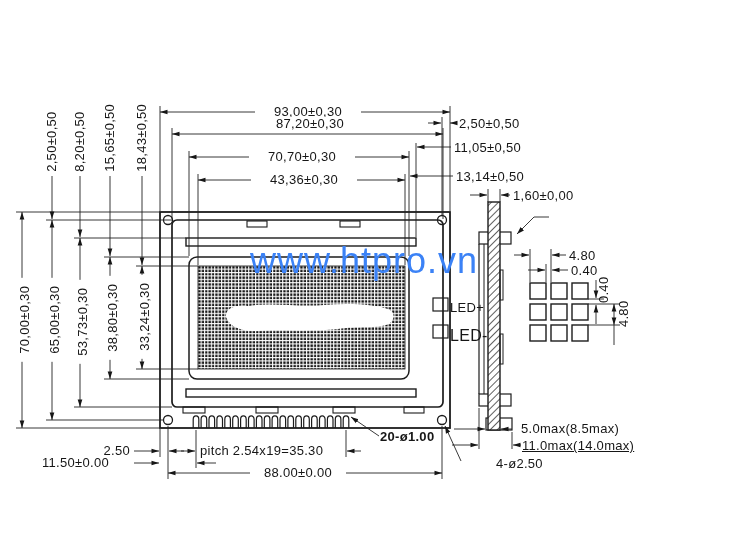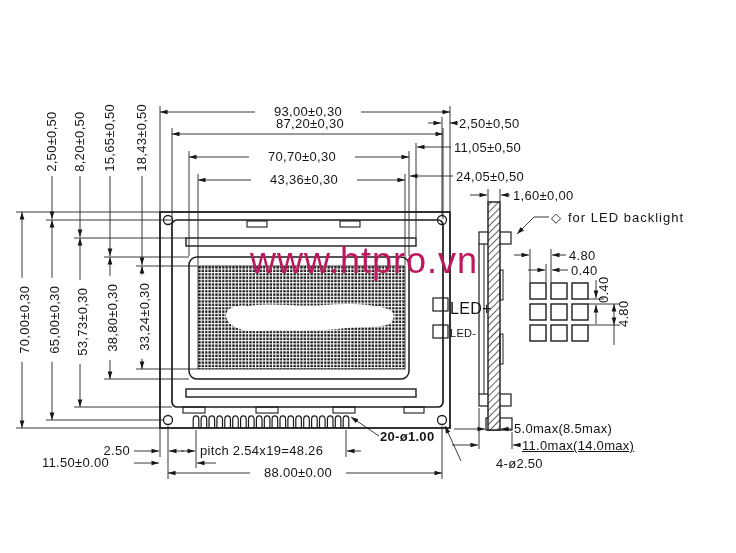--- a/index.html
+++ b/index.html
@@ -6,21 +6,21 @@
   .canvas{position:relative;width:736px;height:553px;background:#fff;overflow:hidden;
           font-family:"Liberation Sans",sans-serif;}
   svg{position:absolute;left:0;top:0;}
   .lbl{position:absolute;font:13px/1.05 "Liberation Sans",sans-serif;color:#161616;
        white-space:nowrap;letter-spacing:.3px;}
   .bgw{background:#fff;padding:0 3px;}
   .ctr{text-align:center;}
   .rgt{text-align:right;}
   .rot{transform:rotate(-90deg);transform-origin:center center;}
   .wm{position:absolute;left:250px;top:240px;font-size:36px;letter-spacing:1px;
-      color:#be185d;font-weight:400;}
+      color:#3b82f6;font-weight:400;}
   .note .sym{margin-right:6px;}
 </style>
 </head>
 <body>
 
 <div class="canvas">
 
 <svg width="736" height="553" viewBox="0 0 736 553">
   <defs>
     <marker id="ar" viewBox="0 0 10 8" refX="9.5" refY="4" markerWidth="9" markerHeight="7" orient="auto-start-reverse">
@@ -187,33 +187,32 @@
 <div class="lbl rot" style="left:103px;top:126px;width:78px;">18,43±0,50</div>
 
 <div class="lbl rot ctr bgw" style="left:-17px;top:313px;width:78px;">70,00±0,30</div>
 <div class="lbl rot ctr bgw" style="left:13px;top:313px;width:78px;">65,00±0,30</div>
 <div class="lbl rot ctr bgw" style="left:41px;top:315px;width:78px;">53,73±0,30</div>
 <div class="lbl rot ctr bgw" style="left:71px;top:311px;width:78px;">38,80±0,30</div>
 <div class="lbl rot ctr bgw" style="left:103px;top:310px;width:78px;">33,24±0,30</div>
 
 <div class="lbl" style="left:459px;top:117px;">2,50±0,50</div>
 <div class="lbl" style="left:454px;top:141px;">11,05±0,50</div>
-<div class="lbl" style="left:456px;top:170px;">24,05±0,50</div>
-
-<div class="lbl" style="left:450px;top:301px;font-size:16px;">LED+</div>
-<div class="lbl" style="left:450px;top:328px;font-size:11px;">LED-</div>
+<div class="lbl" style="left:456px;top:170px;">13,14±0,50</div>
+
+<div class="lbl" style="left:450px;top:301px;font-size:13px;">LED+</div>
+<div class="lbl" style="left:450px;top:328px;font-size:16px;">LED-</div>
 
 <div class="lbl" style="left:513px;top:189px;">1,60±0,00</div>
-<div class="lbl note" style="left:551px;top:211px;letter-spacing:1px;"><span class="sym">◇</span><span>for LED backlight</span></div>
-<div class="lbl" style="left:514px;top:422px;">5.0max(8.5max)</div>
+<div class="lbl" style="left:514px;top:422px;padding-left:7px;">5.0max(8.5max)</div>
 <div class="lbl" style="left:522px;top:439px;text-decoration:underline;">11.0max(14.0max)</div>
 
 <div class="lbl rgt" style="left:94px;top:444px;width:36px;">2.50</div>
 <div class="lbl" style="left:42px;top:456px;">11.50±0.00</div>
-<div class="lbl" style="left:200px;top:444px;">pitch 2.54x19=48.26</div>
+<div class="lbl" style="left:200px;top:444px;">pitch 2.54x19=35.30</div>
 <div class="lbl ctr bgw" style="left:250px;top:466px;width:90px;">88.00±0.00</div>
 <div class="lbl" style="left:380px;top:430px;font-weight:bold;">20-ø1.00</div>
 <div class="lbl" style="left:463px;top:457px;margin-left:33px;">4-ø2.50</div>
 
 <div class="lbl" style="left:569px;top:249px;">4.80</div>
 <div class="lbl" style="left:571px;top:264px;">0.40</div>
 <div class="lbl rot ctr" style="left:587px;top:283px;width:34px;">0.40</div>
 <div class="lbl rot ctr" style="left:607px;top:307px;width:34px;">4.80</div>
 
 <div class="wm">www.htpro.vn</div>

